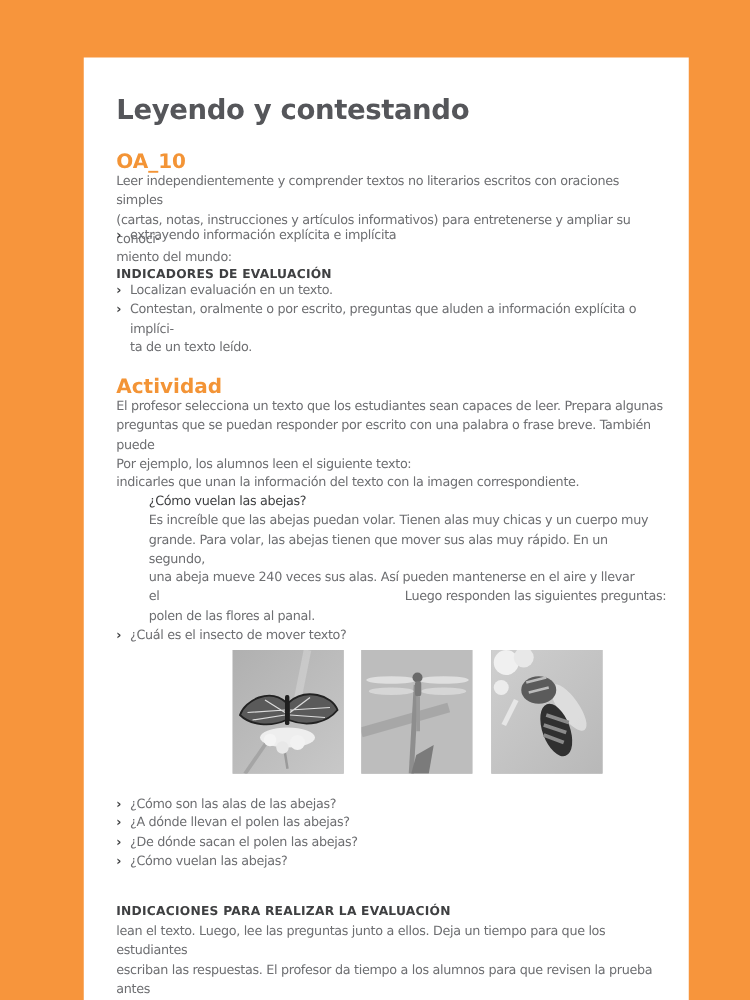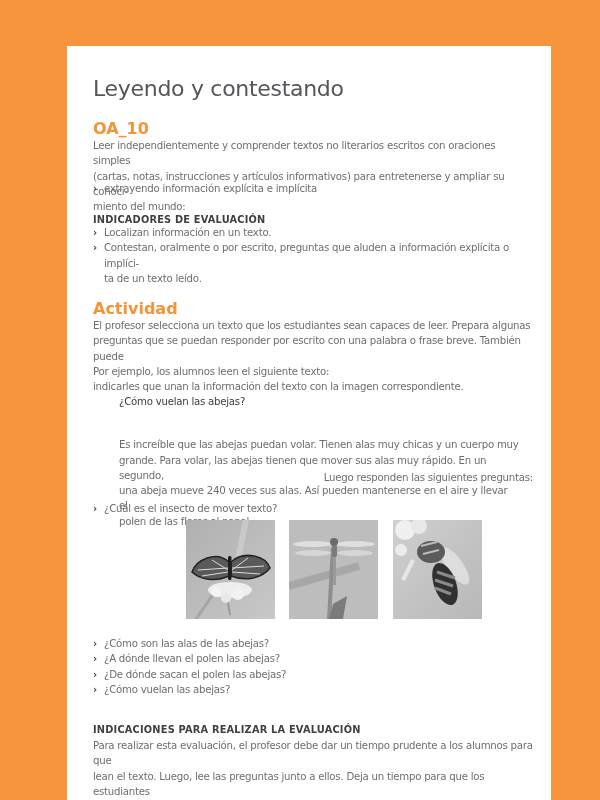--- a/index.html
+++ b/index.html
@@ -26,21 +26,21 @@
       position: absolute;
       left: 26px;
       top: 0;
       width: 440px;
     }
     .page-title {
       position: absolute;
       top: 30px;
       left: 0;
       font-family: "DejaVu Sans", sans-serif;
-      font-weight: normal;
+      font-weight: bold;
       font-size: 22px;
       color: #55565a;
       letter-spacing: -0.3px;
       white-space: nowrap;
       text-align: center;
     }
     .orange-heading {
       position: absolute;
       left: 0;
       font-family: "DejaVu Sans", sans-serif;
@@ -106,21 +106,20 @@
       line-height: 15.3px;
       color: #3f4042;
       letter-spacing: -0.25px;
     }
     .reading-body {
       font-family: "DejaVu Sans", sans-serif;
       font-size: 10.2px;
       line-height: 15.3px;
       color: #6d6e71;
       letter-spacing: -0.25px;
-      margin-top: 28px;
     }
     .img-row {
       position: absolute;
       top: 474px;
       left: 93px;
     }
     .insect-img {
       position: absolute;
       top: 0;
       width: 89px;
@@ -145,21 +144,21 @@
       <div>miento del mundo:</div>
     </div>
 
     <ul class="bullet-list" style="top:135px;">
       <li><span class="chev">›</span><span>extrayendo información explícita e implícita</span></li>
     </ul>
 
     <div class="section-label" style="top:168px;">INDICADORES DE EVALUACIÓN</div>
 
     <ul class="bullet-list" style="top:179px;">
-      <li><span class="chev">›</span><span>Localizan información en un texto.</span></li>
+      <li><span class="chev">›</span><span>Localizan evaluación en un texto.</span></li>
       <li>
           <span class="chev">›</span>
           <div>Contestan, oralmente o por escrito, preguntas que aluden a información explícita o implíci-</div>
           <div>ta de un texto leído.</div>
         </li>
     </ul>
 
     <div class="orange-heading" style="top:253px;">Actividad</div>
 
     <div class="body-text" style="top:272px;">
@@ -252,20 +251,19 @@
     <ul class="bullet-list" style="top:590px;">
       <li><span class="chev">›</span><span>¿Cómo son las alas de las abejas?</span></li>
       <li><span class="chev">›</span><span>¿A dónde llevan el polen las abejas?</span></li>
       <li><span class="chev">›</span><span>¿De dónde sacan el polen las abejas?</span></li>
       <li><span class="chev">›</span><span>¿Cómo vuelan las abejas?</span></li>
     </ul>
 
     <div class="section-label" style="top:678px;">INDICACIONES PARA REALIZAR LA EVALUACIÓN</div>
 
     <div class="body-text" style="top:692px;">
-      <div>Para realizar esta evaluación, el profesor debe dar un tiempo prudente a los alumnos para que</div>
       <div>lean el texto. Luego, lee las preguntas junto a ellos. Deja un tiempo para que los estudiantes</div>
       <div>escriban las respuestas. El profesor da tiempo a los alumnos para que revisen la prueba antes</div>
 
     </div>
 
   </div>
 </div>
 
 </body></html>

